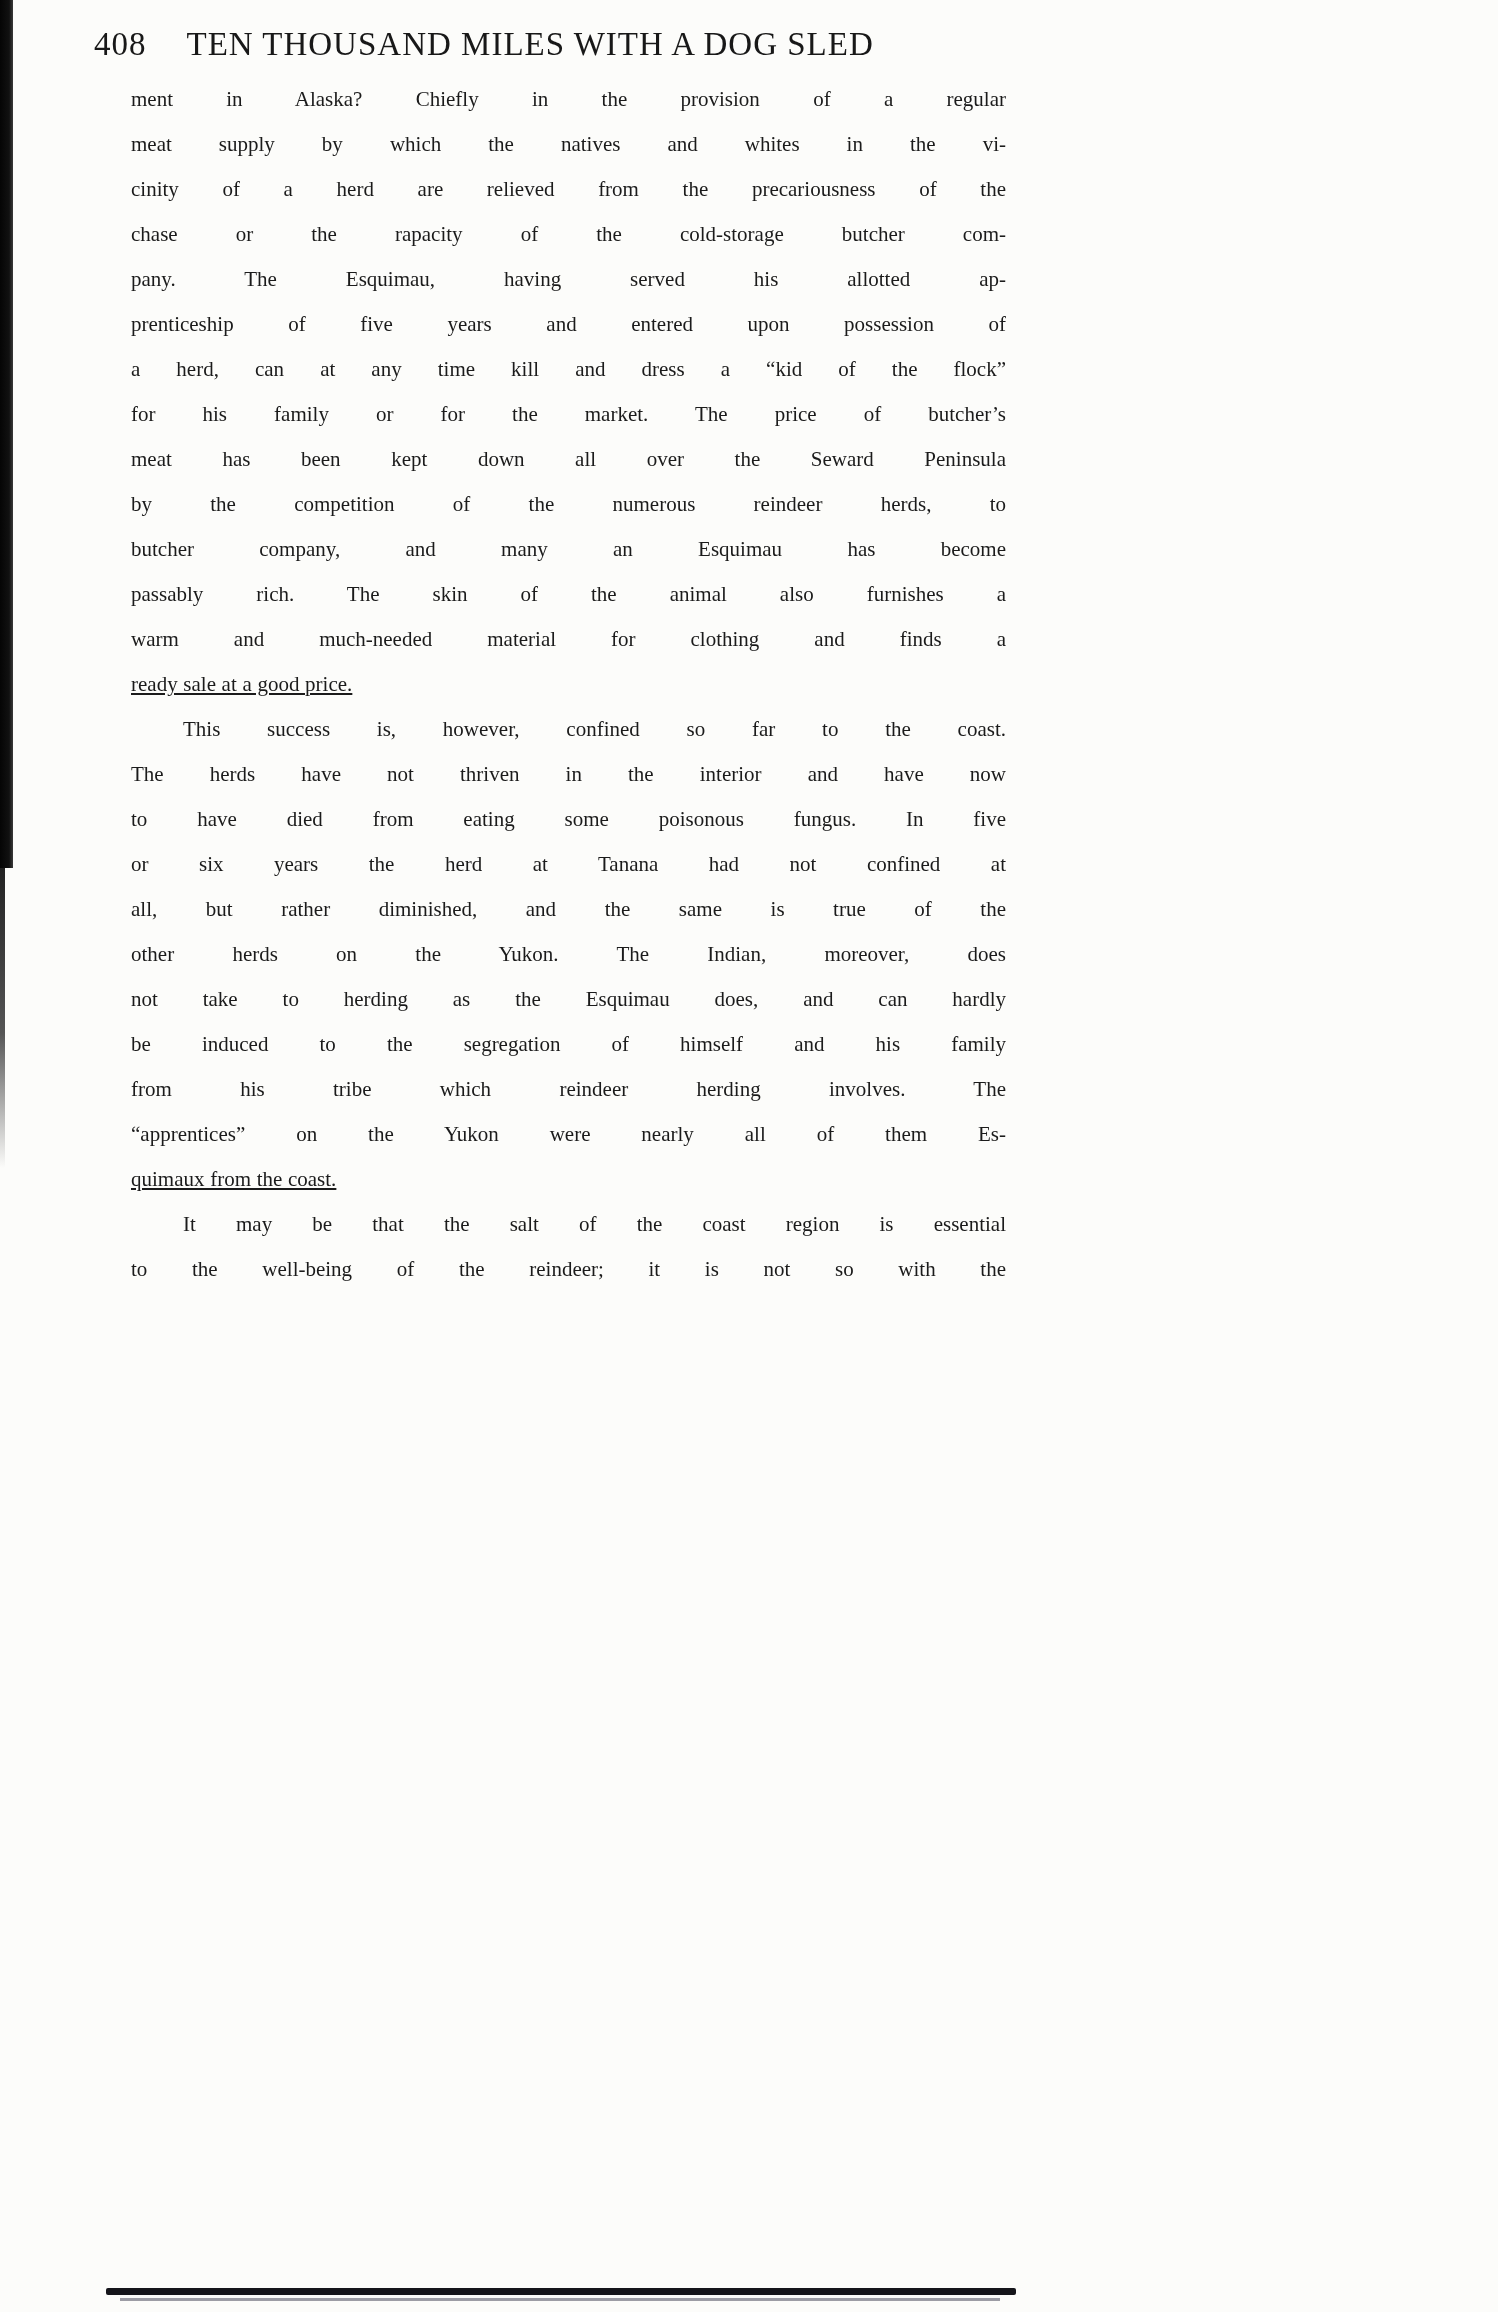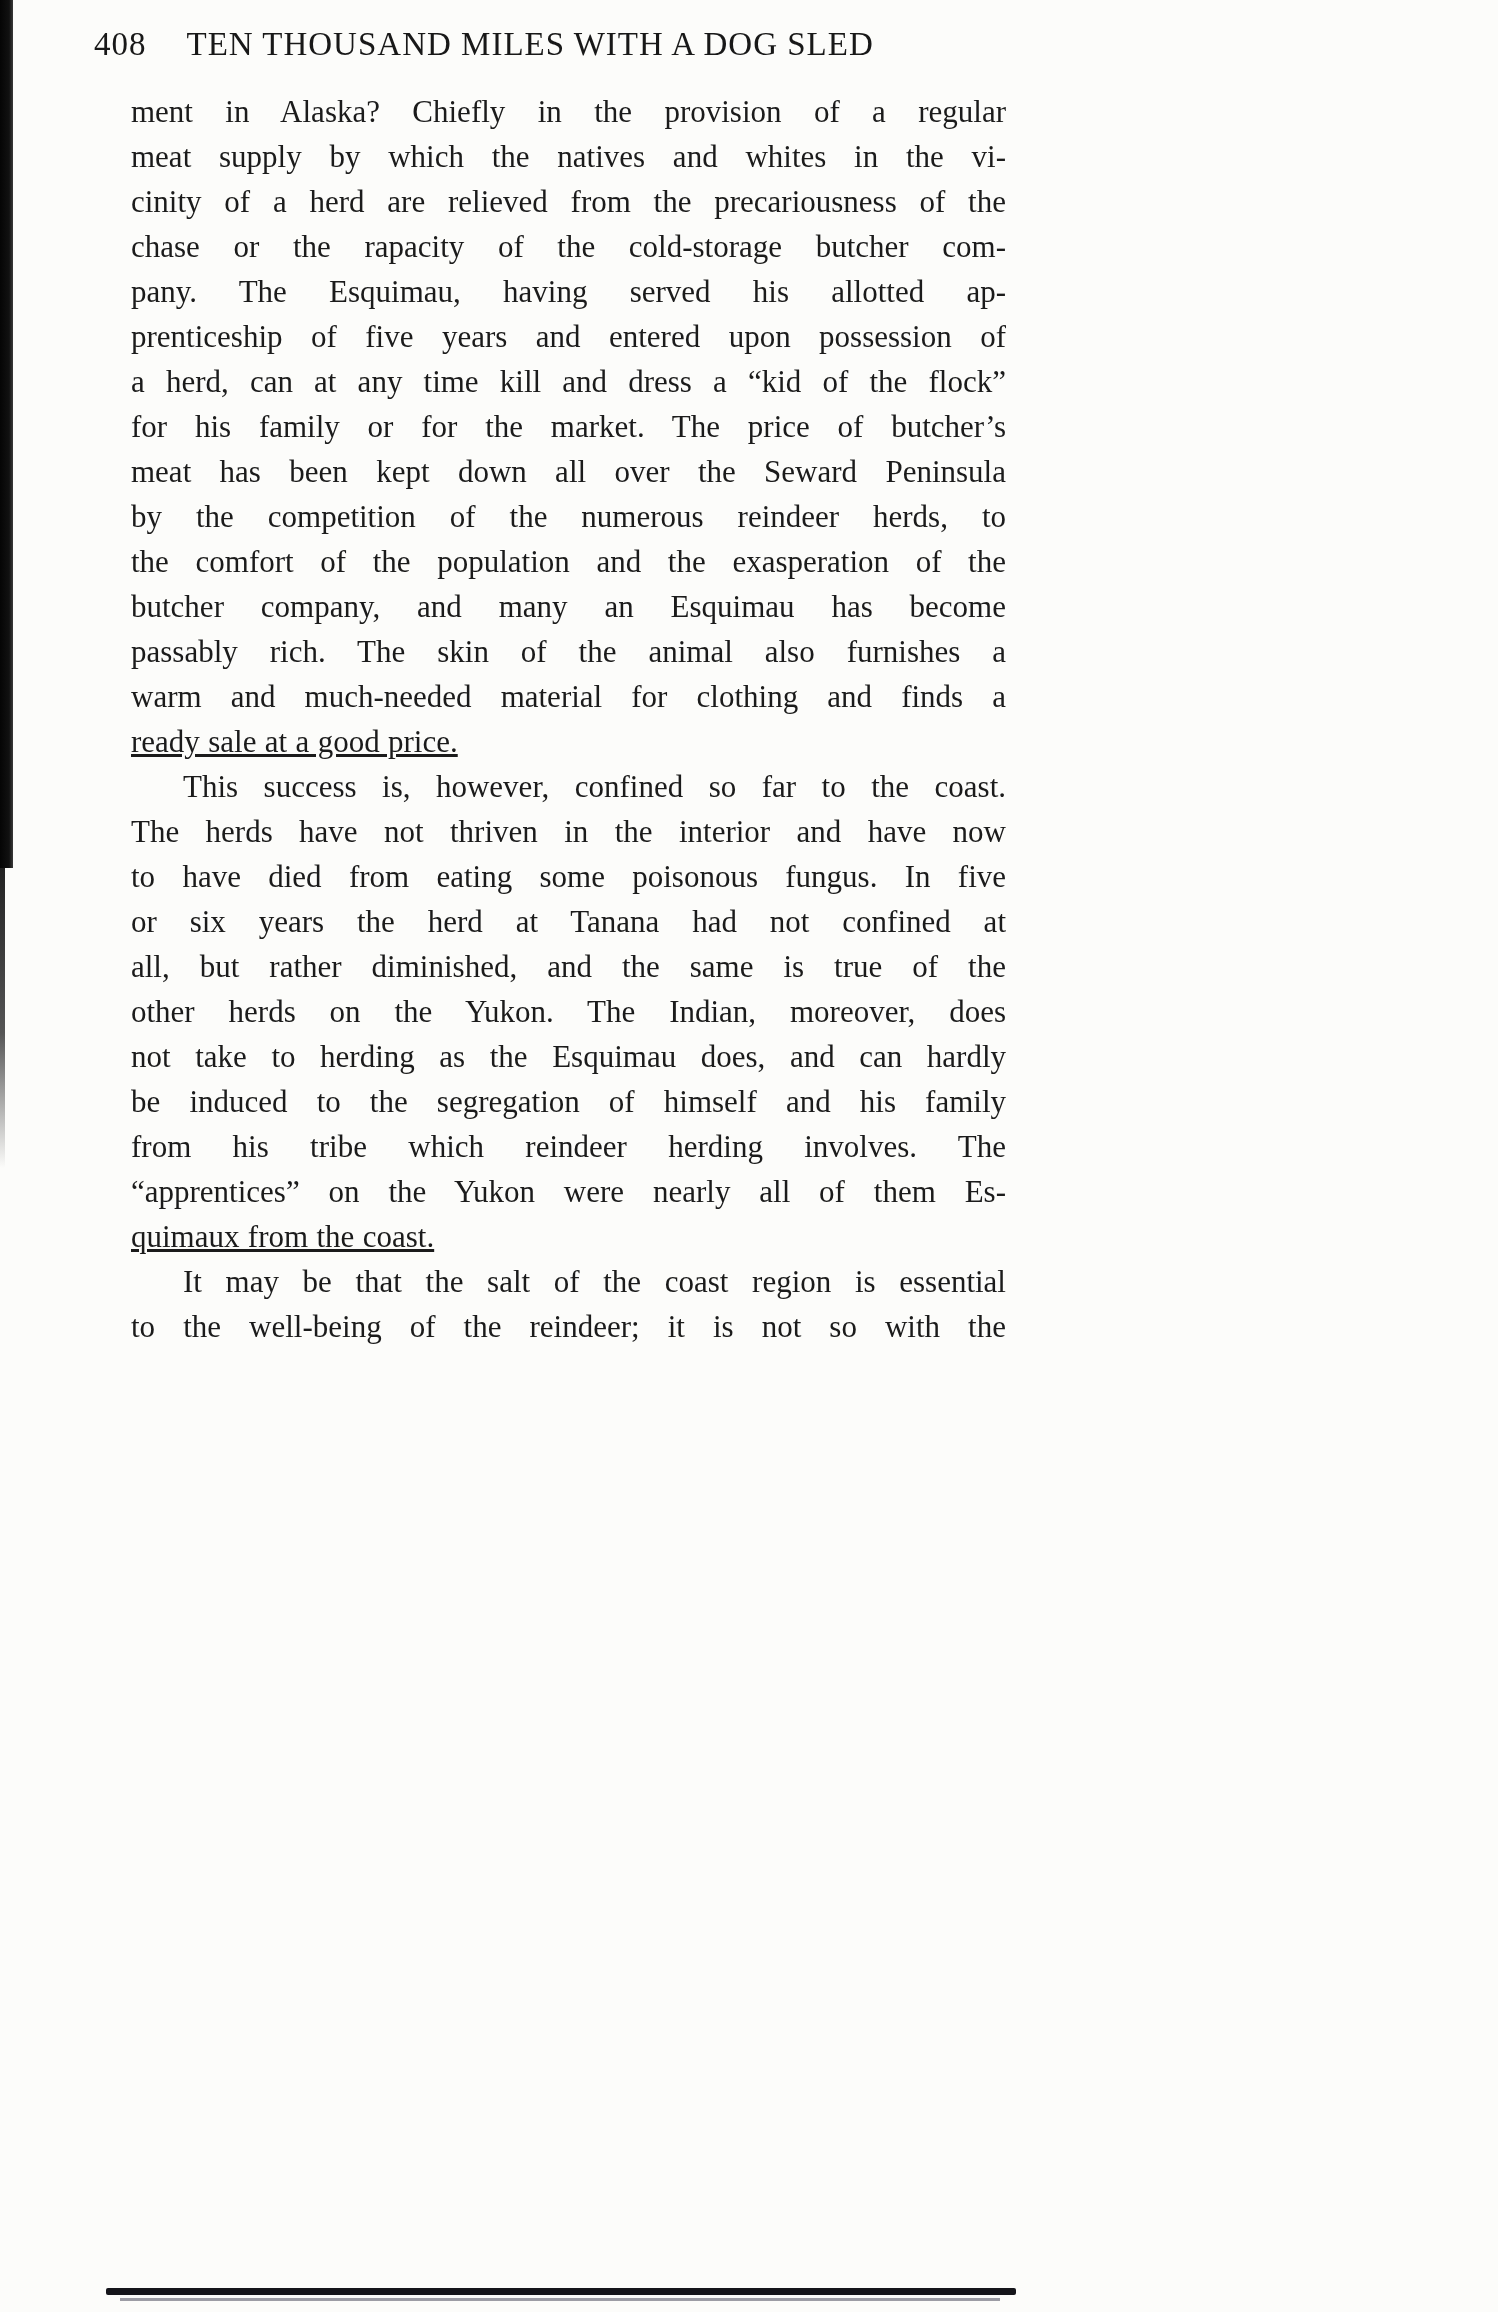--- a/index.html
+++ b/index.html
@@ -31,22 +31,22 @@
     font-size: 33px;
     letter-spacing: 1px;
     white-space: nowrap;
     color: #181818;
   }
   .page-num {
     margin-right: 40px;
   }
 
   .body-text {
-    margin-top: 26px;
-    font-size: 31px;
+    margin-top: 14px;
+    font-size: 21px;
     line-height: 45px;
   }
 
   .paragraph { margin: 0; }
 
   .line {
     height: 45px;
     overflow: hidden;
     text-align: justify;
     text-align-last: justify;
@@ -111,21 +111,20 @@
         <div class="line">ment in Alaska?  Chiefly in the provision of a regular</div>
         <div class="line">meat supply by which the natives and whites in the vi-</div>
         <div class="line">cinity of a herd are relieved from the precariousness of the</div>
         <div class="line">chase or the rapacity of the cold-storage butcher com-</div>
         <div class="line">pany.  The Esquimau, having served his allotted ap-</div>
         <div class="line">prenticeship of five years and entered upon possession of</div>
         <div class="line">a herd, can at any time kill and dress a “kid of the flock”</div>
         <div class="line">for his family or for the market.  The price of butcher’s</div>
         <div class="line">meat has been kept down all over the Seward Peninsula</div>
         <div class="line">by the competition of the numerous reindeer herds, to</div>
-        <div class="line">the comfort of the population and the exasperation of the</div>
         <div class="line">butcher company, and many an Esquimau has become</div>
         <div class="line">passably rich.  The skin of the animal also furnishes a</div>
         <div class="line">warm and much-needed material for clothing and finds a</div>
         <div class="line last">ready sale at a good price.</div>
       </div>
       <div class="paragraph">
         <div class="line indent">This success is, however, confined so far to the coast.</div>
         <div class="line">The herds have not thriven in the interior and have now</div>
         <div class="line">to have died from eating some poisonous fungus.  In five</div>
         <div class="line">or six years the herd at Tanana had not confined at</div>

